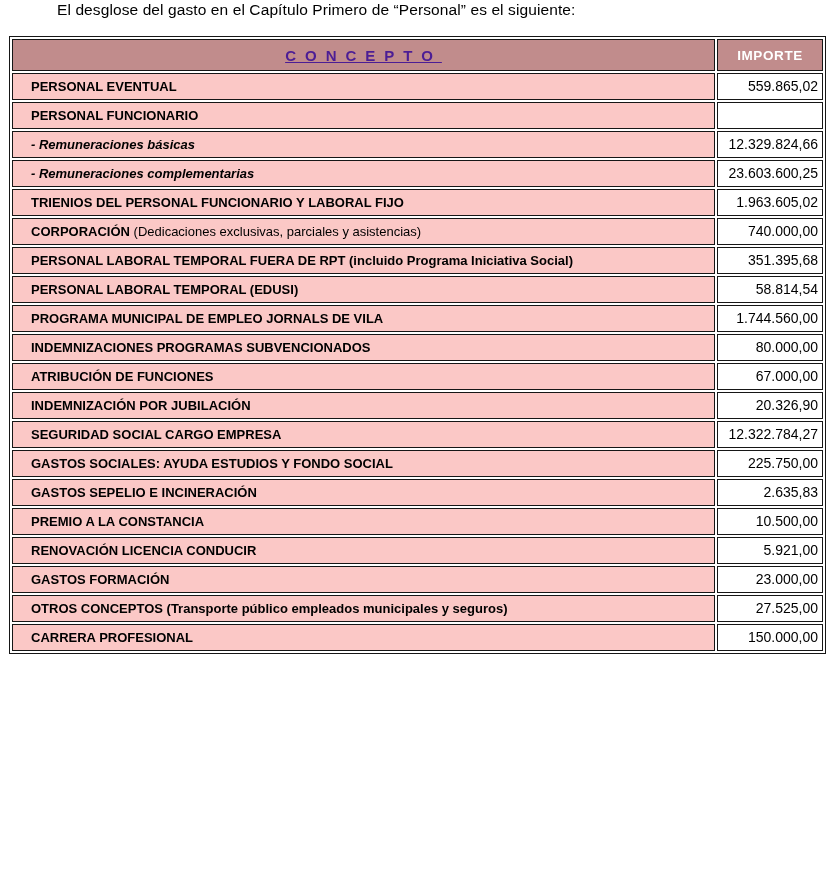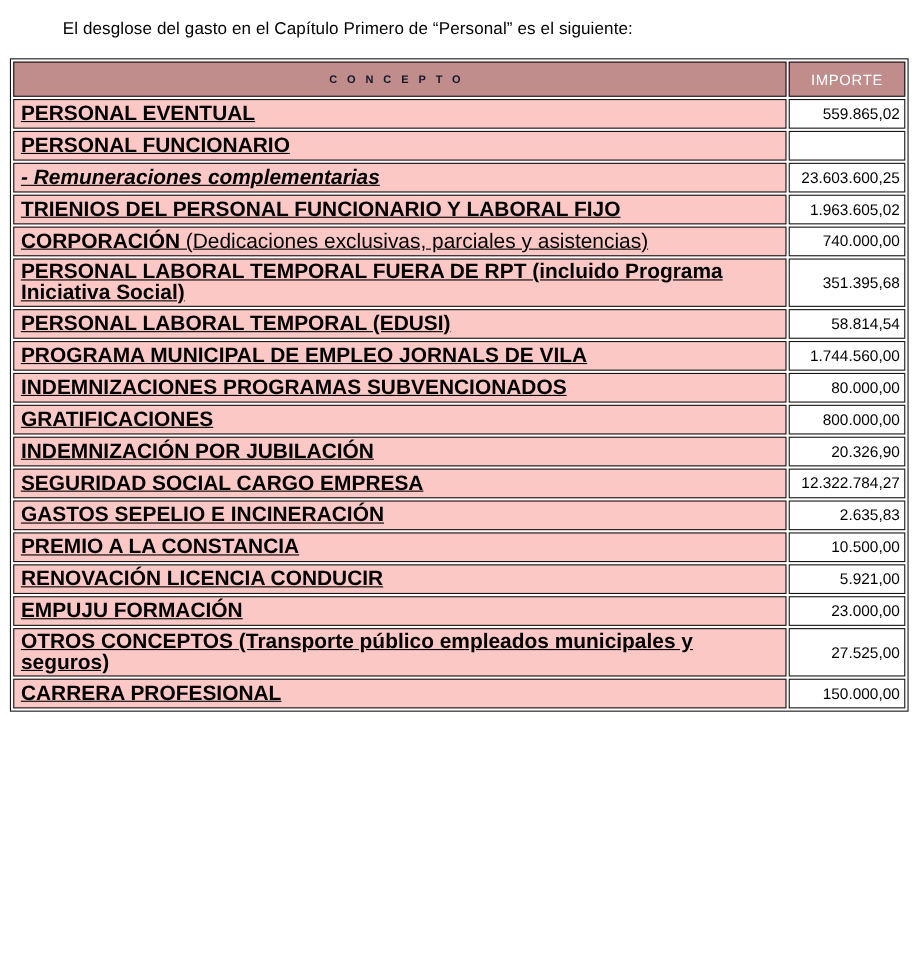--- a/index.html
+++ b/index.html
@@ -8,21 +8,21 @@
     --total-bg:#a23a6b;
     --border:#161616;
   }
   html,body{margin:0;padding:0;background:#ffffff;}
   body{
     width:835px;height:870px;overflow:hidden;
     font-family:"Liberation Sans", sans-serif;
     color:#000;
   }
   .title{
-    margin:18px 10px 17px 57px;
+    margin:1px 10px 17px 57px;
     font-size:15.5px;
     font-weight:normal;
     letter-spacing:0.1px;
   }
   table.budget{
     margin-left:9px;
     width:817px;
     border-collapse:separate;
     border-spacing:2px;
     border:1px solid var(--border);
@@ -30,45 +30,45 @@
     table-layout:fixed;
   }
   th,td{
     border:1px solid var(--border);
     vertical-align:middle;
     overflow:hidden;
   }
   col.amount-col{width:106px;}
   th.concept-h{
     background:var(--header-bg);
-    color:#0f172a;
-    font-size:10px;
+    color:#4c1d95;
+    font-size:15px;
     font-weight:bold;
     letter-spacing:9px;
     text-align:center;
     height:30px;
     padding:0;
+    text-decoration:underline;
   }
   th.amount-h{
     background:var(--header-bg);
     color:#ffffff;
     font-size:13.5px;
-    font-weight:normal;
+    font-weight:bold;
     letter-spacing:0.6px;
     text-align:center;
     padding:0;
   }
   td.concept{
     background:var(--row-bg);
     font-weight:bold;
-    font-size:19px;
+    font-size:13px;
     line-height:19px;
-    padding:2px 6px;
+    padding:2px 18px;
     height:21px;
-    text-decoration:underline;
   }
   td.concept.italic{font-style:italic;}
   td.concept.justify{text-align:justify;}
   td.concept .suffix{font-weight:normal;}
   td.amount{
     background:#ffffff;
     text-align:right;
     font-weight:normal;
     font-size:14px;
     line-height:19px;
@@ -95,20 +95,24 @@
     <tbody>
         <tr>
           <td class="concept">PERSONAL EVENTUAL</td>
           <td class="amount">559.865,02</td>
         </tr>
         <tr>
           <td class="concept">PERSONAL FUNCIONARIO</td>
           <td class="amount"></td>
         </tr>
         <tr>
+          <td class="concept italic">- Remuneraciones básicas</td>
+          <td class="amount">12.329.824,66</td>
+        </tr>
+        <tr>
           <td class="concept italic">- Remuneraciones complementarias</td>
           <td class="amount">23.603.600,25</td>
         </tr>
         <tr>
           <td class="concept">TRIENIOS DEL PERSONAL FUNCIONARIO Y LABORAL FIJO</td>
           <td class="amount">1.963.605,02</td>
         </tr>
         <tr>
           <td class="concept">CORPORACIÓN<span class="suffix"> (Dedicaciones exclusivas, parciales y asistencias)</span></td>
           <td class="amount">740.000,00</td>
@@ -123,45 +127,49 @@
         </tr>
         <tr>
           <td class="concept">PROGRAMA MUNICIPAL DE EMPLEO JORNALS DE VILA</td>
           <td class="amount">1.744.560,00</td>
         </tr>
         <tr>
           <td class="concept">INDEMNIZACIONES PROGRAMAS SUBVENCIONADOS</td>
           <td class="amount">80.000,00</td>
         </tr>
         <tr>
-          <td class="concept">GRATIFICACIONES</td>
-          <td class="amount">800.000,00</td>
+          <td class="concept">ATRIBUCIÓN DE FUNCIONES</td>
+          <td class="amount">67.000,00</td>
         </tr>
         <tr>
           <td class="concept">INDEMNIZACIÓN POR JUBILACIÓN</td>
           <td class="amount">20.326,90</td>
         </tr>
         <tr>
           <td class="concept">SEGURIDAD SOCIAL CARGO EMPRESA</td>
           <td class="amount">12.322.784,27</td>
+        </tr>
+        <tr>
+          <td class="concept">GASTOS SOCIALES: AYUDA ESTUDIOS Y FONDO SOCIAL</td>
+          <td class="amount">225.750,00</td>
         </tr>
         <tr>
           <td class="concept">GASTOS SEPELIO E INCINERACIÓN</td>
           <td class="amount">2.635,83</td>
         </tr>
         <tr>
           <td class="concept">PREMIO A LA CONSTANCIA</td>
           <td class="amount">10.500,00</td>
         </tr>
         <tr>
           <td class="concept">RENOVACIÓN LICENCIA CONDUCIR</td>
           <td class="amount">5.921,00</td>
         </tr>
         <tr>
-          <td class="concept">EMPUJU FORMACIÓN</td>
+          <td class="concept">GASTOS FORMACIÓN</td>
           <td class="amount">23.000,00</td>
         </tr>
         <tr>
           <td class="concept">OTROS CONCEPTOS (Transporte público empleados municipales y seguros)</td>
           <td class="amount">27.525,00</td>
         </tr>
         <tr>
           <td class="concept">CARRERA PROFESIONAL</td>
           <td class="amount">150.000,00</td>
         </tr>

